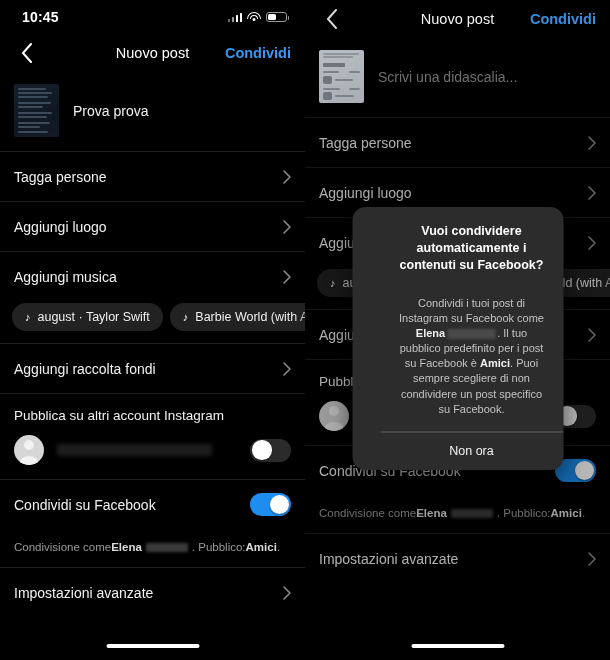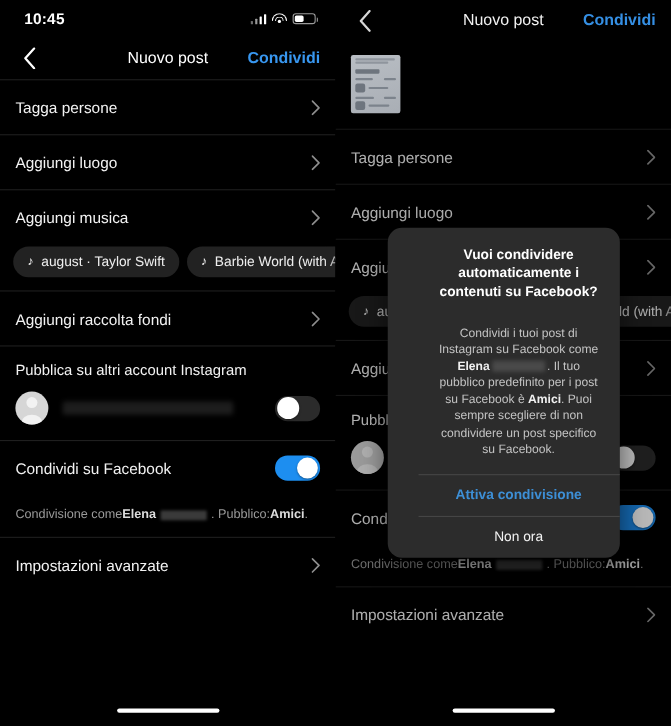--- a/index.html
+++ b/index.html
@@ -182,20 +182,35 @@
     <div class="navbar">
       <div class="nav-back">
         <svg width="12" height="20" viewBox="0 0 12 20">
             <path d="M10 1 L2 10 L10 19" stroke="#fff" stroke-width="2" fill="none" stroke-linecap="round" stroke-linejoin="round"></path>
           </svg>
       </div>
       <div class="nav-title">Nuovo post</div>
       <div class="nav-action">Condividi</div>
     </div>
 
+    <div class="caption-row">
+      <div class="thumb dark">
+        <div class="ln" style="top:4px;width:28px;"></div>
+        <div class="ln" style="top:8px;width:34px;"></div>
+        <div class="ln" style="top:12px;width:30px;"></div>
+        <div class="ln" style="top:18px;width:33px;"></div>
+        <div class="ln" style="top:22px;width:25px;"></div>
+        <div class="ln" style="top:28px;width:34px;"></div>
+        <div class="ln" style="top:32px;width:29px;"></div>
+        <div class="ln" style="top:38px;width:32px;"></div>
+        <div class="ln" style="top:42px;width:22px;"></div>
+        <div class="ln" style="top:47px;width:30px;"></div>
+      </div>
+      <div class="caption-text">Prova prova</div>
+    </div>
 
     <div class="divider"></div>
     <div class="row">
       <div class="row-label">Tagga persone</div>
       <div class="chev">
           <svg width="8" height="14" viewBox="0 0 8 14">
             <path d="M1 1 L7 7 L1 13" stroke="#8e8e8e" stroke-width="1.5" fill="none" stroke-linecap="round" stroke-linejoin="round"></path>
           </svg>
         </div>
     </div>
@@ -305,20 +320,21 @@
         <div class="blk" style="top:13px;width:22px;height:4px;"></div>
         <div class="ln" style="top:21px;width:16px;"></div>
         <div class="ln" style="top:21px;left:30px;width:11px;"></div>
         <div class="blk" style="top:26px;width:9px;height:8px;border-radius:2px;"></div>
         <div class="ln" style="top:29px;left:16px;width:18px;"></div>
         <div class="ln" style="top:38px;width:17px;"></div>
         <div class="ln" style="top:38px;left:30px;width:11px;"></div>
         <div class="blk" style="top:42px;width:9px;height:8px;border-radius:2px;"></div>
         <div class="ln" style="top:45px;left:16px;width:19px;"></div>
       </div>
+      <div class="caption-text placeholder">Scrivi una didascalia...</div>
     </div>
 
     <div class="dimmable">
       <div class="divider"></div>
       <div class="row">
         <div class="row-label">Tagga persone</div>
         <div class="chev">
             <svg width="8" height="14" viewBox="0 0 8 14">
               <path d="M1 1 L7 7 L1 13" stroke="#8e8e8e" stroke-width="1.5" fill="none" stroke-linecap="round" stroke-linejoin="round"></path>
             </svg>
@@ -407,21 +423,20 @@
           </div>
       </div>
     </div>
 
     <div class="modal">
       <div class="modal-body">
         <div class="modal-title">Vuoi condividere automaticamente i contenuti su Facebook?</div>
         <div class="modal-msg"><span>Condividi i tuoi post di Instagram su Facebook come </span><b>Elena</b><span class="msg-redact"></span><span>. Il tuo pubblico predefinito per i post su Facebook è </span><b>Amici</b><span>. Puoi sempre scegliere di non condividere un post specifico su Facebook.</span></div>
       </div>
       <div class="modal-sep"></div>
-      <div class="modal-btn primary">Attiva condivisione</div>
       <div class="modal-sep"></div>
       <div class="modal-btn secondary">Non ora</div>
     </div>
 
     <div class="home-ind"></div>
   </div>
 
 </div>
 
 </body></html>

